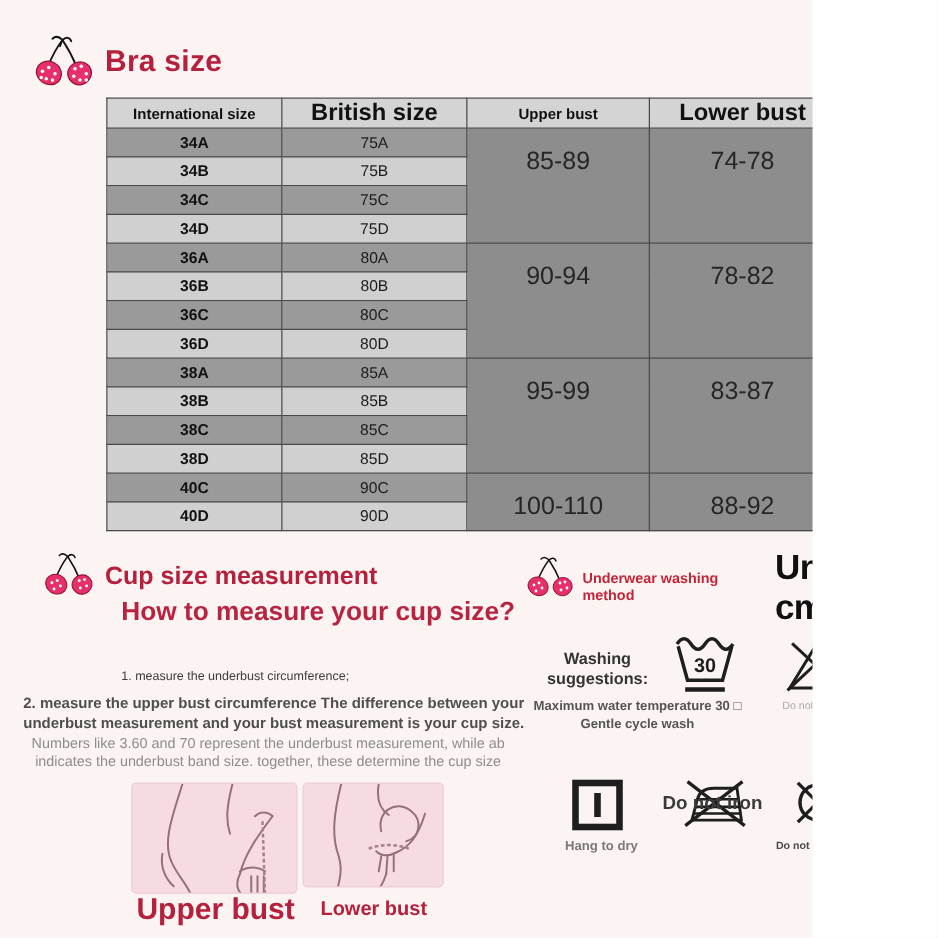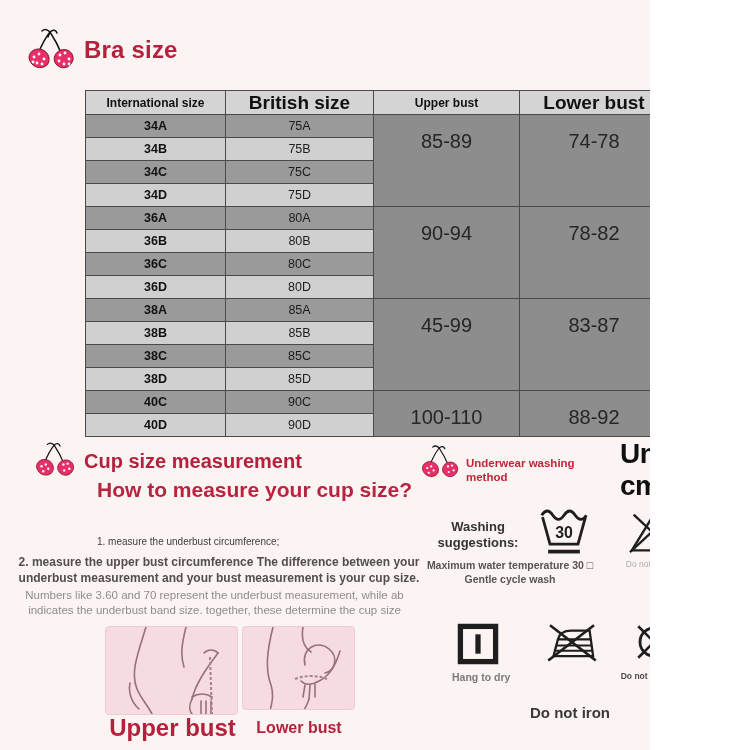--- a/index.html
+++ b/index.html
@@ -78,21 +78,21 @@
       <circle class="bra-dot" cx="7" cy="34" r="1.4"></circle>
     <circle class="bra-dot" cx="34" cy="27" r="1.4"></circle>
       <circle class="bra-dot" cx="39" cy="25" r="1.4"></circle>
     <circle class="bra-dot" cx="43" cy="31" r="1.4"></circle>
       <circle class="bra-dot" cx="33" cy="33" r="1.4"></circle>
     <circle class="bra-dot" cx="38" cy="36" r="1.4"></circle>
       <circle class="bra-dot" cx="43" cy="36" r="1.4"></circle>
   </svg>
   <div class="abs brand-title" style="left:84px;top:36px;">Bra size</div>
 
-  <table class="size-table abs" style="left:85px;top:90px;">
+  <table class="size-table abs" style="left:85px;top:78px;">
     <colgroup>
         <col style="width:140px">
         <col style="width:148px">
         <col style="width:146px">
         <col style="width:149px">
       </colgroup>
     <thead>
       <tr>
         <th class="th-small">International size</th>
         <th class="th-big">British size</th>
@@ -133,21 +133,21 @@
         <td class="cell intl">36C</td>
         <td class="cell uk">80C</td>
       </tr>
       <tr class="row-light">
         <td class="cell intl">36D</td>
         <td class="cell uk">80D</td>
       </tr>
       <tr class="row-dark">
         <td class="cell intl">38A</td>
         <td class="cell uk">85A</td>
-        <td class="group" rowspan="4">45-99</td>
+        <td class="group" rowspan="4">95-99</td>
         <td class="group" rowspan="4">83-87</td>
       </tr>
       <tr class="row-light">
         <td class="cell intl">38B</td>
         <td class="cell uk">85B</td>
       </tr>
       <tr class="row-dark">
         <td class="cell intl">38C</td>
         <td class="cell uk">85C</td>
       </tr>
@@ -262,21 +262,21 @@
     <path d="M25,14 L25,36" stroke-width="6"></path>
   </svg>
   <div class="abs hang-caption" style="left:452px;top:671px;text-align:center;">Hang to dry</div>
 
   <svg class="abs care-icon" style="left:545px;top:620px;" width="54" height="44" viewBox="0 0 60 50">
     <path d="M9,41 L14,22 C16,14 23,12 29,12 L50,12 L54,41 Z" stroke-width="2.6"></path>
     <path d="M15,22 L51,22 M12,29 L52,29 M10,35 L53,35" stroke-width="2.4"></path>
     <path d="M5,6 L57,46" stroke-width="3"></path>
     <path d="M55,6 L3,46" stroke-width="3"></path>
   </svg>
-  <div class="abs iron-caption" style="left:530px;top:704px;">Do not iron</div>
+  <div class="abs iron-caption" style="left:530px;top:634px;">Do not iron</div>
 
   <svg class="abs care-icon" style="left:632px;top:621px;" width="44" height="42" viewBox="0 0 50 48">
     <circle cx="25" cy="24" r="16" stroke-width="3.2"></circle>
     <path d="M7,6 L43,42" stroke-width="3"></path>
     <path d="M43,6 L7,42" stroke-width="3"></path>
   </svg>
   <div class="abs dryclean-caption" style="left:612px;top:671px;width:84px;text-align:center;">Do not dry clean</div>
 
 </div>
 

